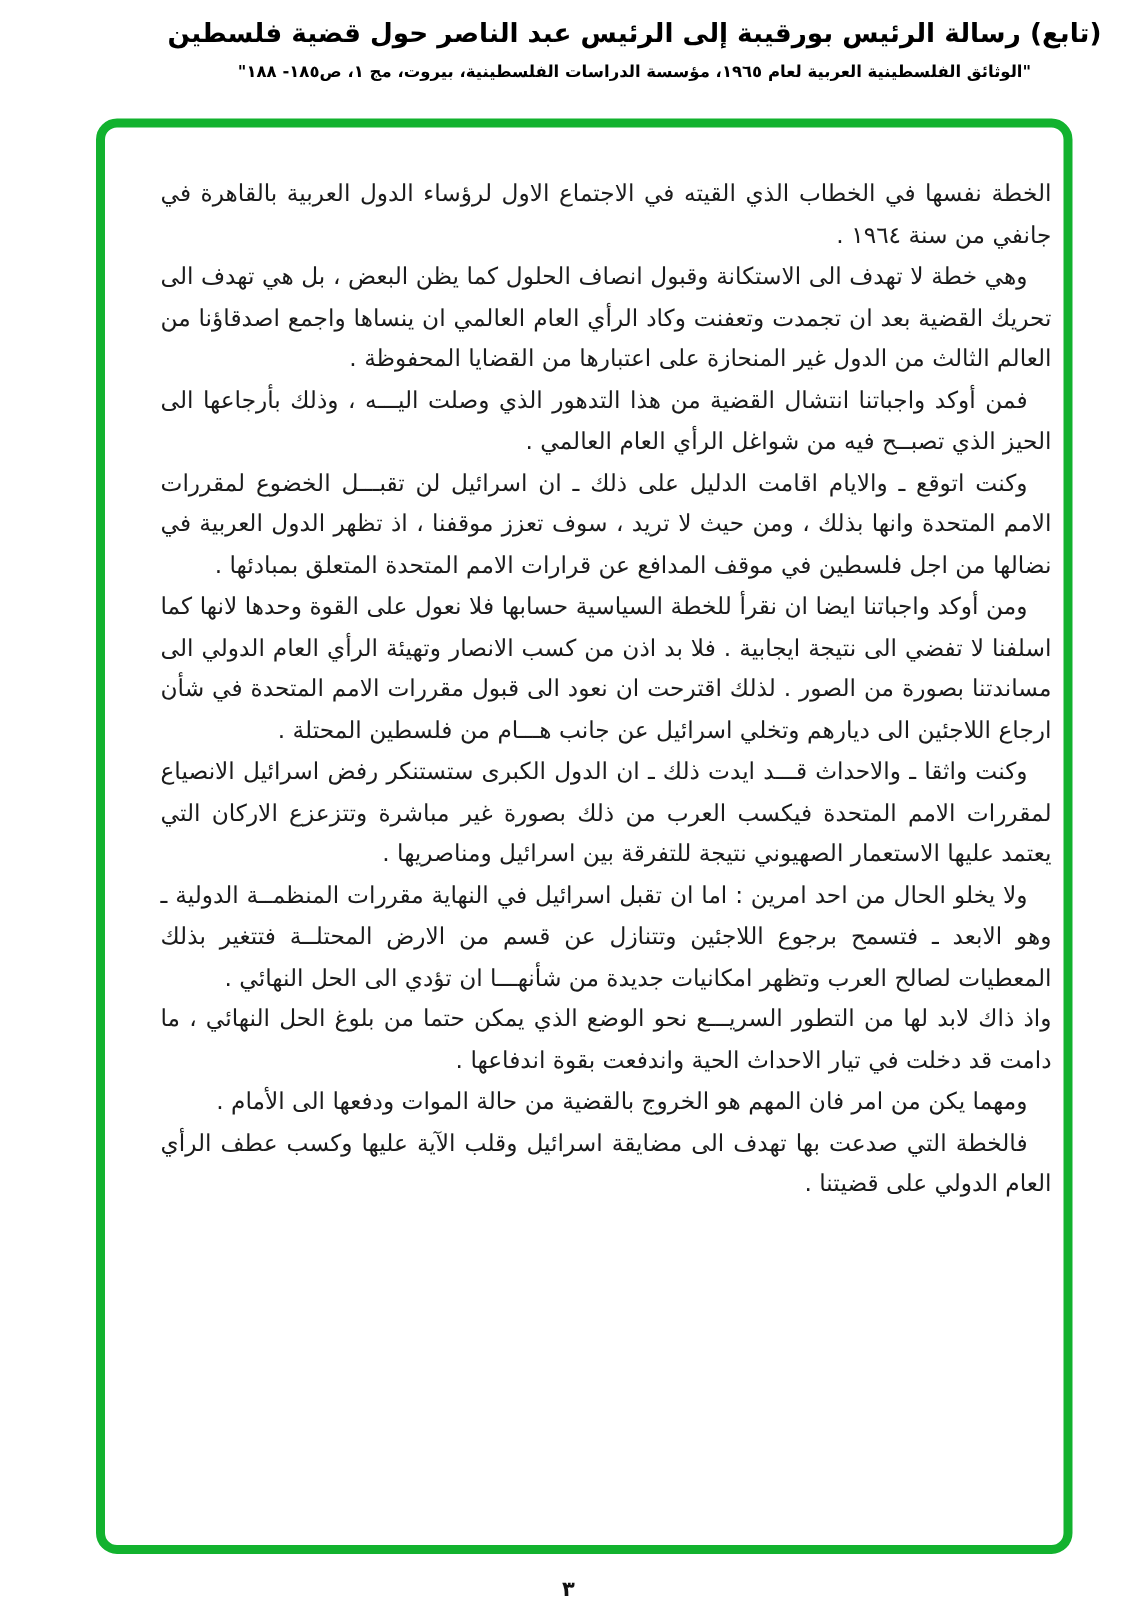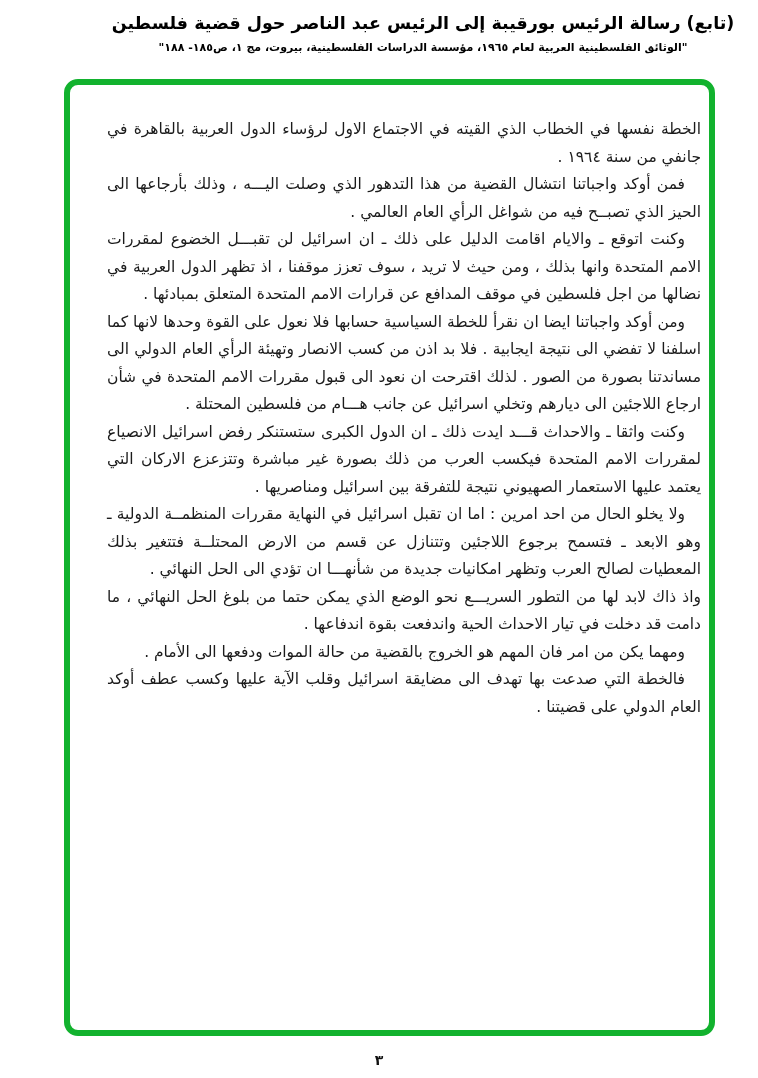--- a/index.html
+++ b/index.html
@@ -85,26 +85,27 @@
 <div class="page">
 
   <header class="doc-header">
     <div class="doc-title">(تابع) رسالة الرئيس بورقيبة إلى الرئيس عبد الناصر حول قضية فلسطين</div>
     <div class="doc-source">"الوثائق الفلسطينية العربية لعام ١٩٦٥، مؤسسة الدراسات الفلسطينية، بيروت، مج ١،  ص١٨٥- ١٨٨"</div>
   </header>
 
   <div class="frame">
     <div class="text-body">
         <p class="para">الخطة نفسها في الخطاب الذي القيته في الاجتماع الاول لرؤساء الدول العربية بالقاهرة في جانفي من سنة ١٩٦٤ .</p>
+        <p class="para indent">وهي خطة لا تهدف الى الاستكانة وقبول انصاف الحلول كما يظن البعض ، بل هي تهدف الى تحريك القضية بعد ان تجمدت وتعفنت وكاد الرأي العام العالمي ان ينساها واجمع اصدقاؤنا من العالم الثالث من الدول غير المنحازة على اعتبارها من القضايا المحفوظة .</p>
         <p class="para indent">فمن أوكد واجباتنا انتشال القضية من هذا التدهور الذي وصلت اليـــه ، وذلك بأرجاعها الى الحيز الذي تصبــح فيه من شواغل الرأي العام العالمي .</p>
         <p class="para indent">وكنت اتوقع ـ والايام اقامت الدليل على ذلك ـ ان اسرائيل لن تقبـــل الخضوع لمقررات الامم المتحدة وانها بذلك ، ومن حيث لا تريد ، سوف تعزز موقفنا ، اذ تظهر الدول العربية في نضالها من اجل فلسطين في موقف المدافع عن قرارات الامم المتحدة المتعلق بمبادئها .</p>
         <p class="para indent">ومن أوكد واجباتنا ايضا ان نقرأ للخطة السياسية حسابها فلا نعول على القوة وحدها لانها كما اسلفنا لا تفضي الى نتيجة ايجابية . فلا بد اذن من كسب الانصار وتهيئة الرأي العام الدولي الى مساندتنا بصورة من الصور . لذلك اقترحت ان نعود الى قبول مقررات الامم المتحدة في شأن ارجاع اللاجئين الى ديارهم وتخلي اسرائيل عن جانب هـــام من فلسطين المحتلة .</p>
         <p class="para indent">وكنت واثقا ـ والاحداث قـــد ايدت ذلك ـ ان الدول الكبرى ستستنكر رفض اسرائيل الانصياع لمقررات الامم المتحدة فيكسب العرب من ذلك بصورة غير مباشرة وتتزعزع الاركان التي يعتمد عليها الاستعمار الصهيوني نتيجة للتفرقة بين اسرائيل ومناصريها .</p>
         <p class="para indent">ولا يخلو الحال من احد امرين : اما ان تقبل اسرائيل في النهاية مقررات المنظمــة الدولية ـ وهو الابعد ـ فتسمح برجوع اللاجئين وتتنازل عن قسم من الارض المحتلــة فتتغير بذلك المعطيات لصالح العرب وتظهر امكانيات جديدة من شأنهـــا ان تؤدي الى الحل النهائي .</p>
         <p class="para">واذ ذاك لابد لها من التطور السريـــع نحو الوضع الذي يمكن حتما من بلوغ الحل النهائي ، ما دامت قد دخلت في تيار الاحداث الحية واندفعت بقوة اندفاعها .</p>
         <p class="para indent">ومهما يكن من امر فان المهم هو الخروج بالقضية من حالة الموات ودفعها الى الأمام .</p>
-        <p class="para indent">فالخطة التي صدعت بها تهدف الى مضايقة اسرائيل وقلب الآية عليها وكسب عطف أوكد العام الدولي على قضيتنا .</p>
+        <p class="para indent">فالخطة التي صدعت بها تهدف الى مضايقة اسرائيل وقلب الآية عليها وكسب عطف الرأي العام الدولي على قضيتنا .</p>
       </div>
   </div>
 
   <div class="page-number">٣</div>
 
 </div>
 
 </body></html>

